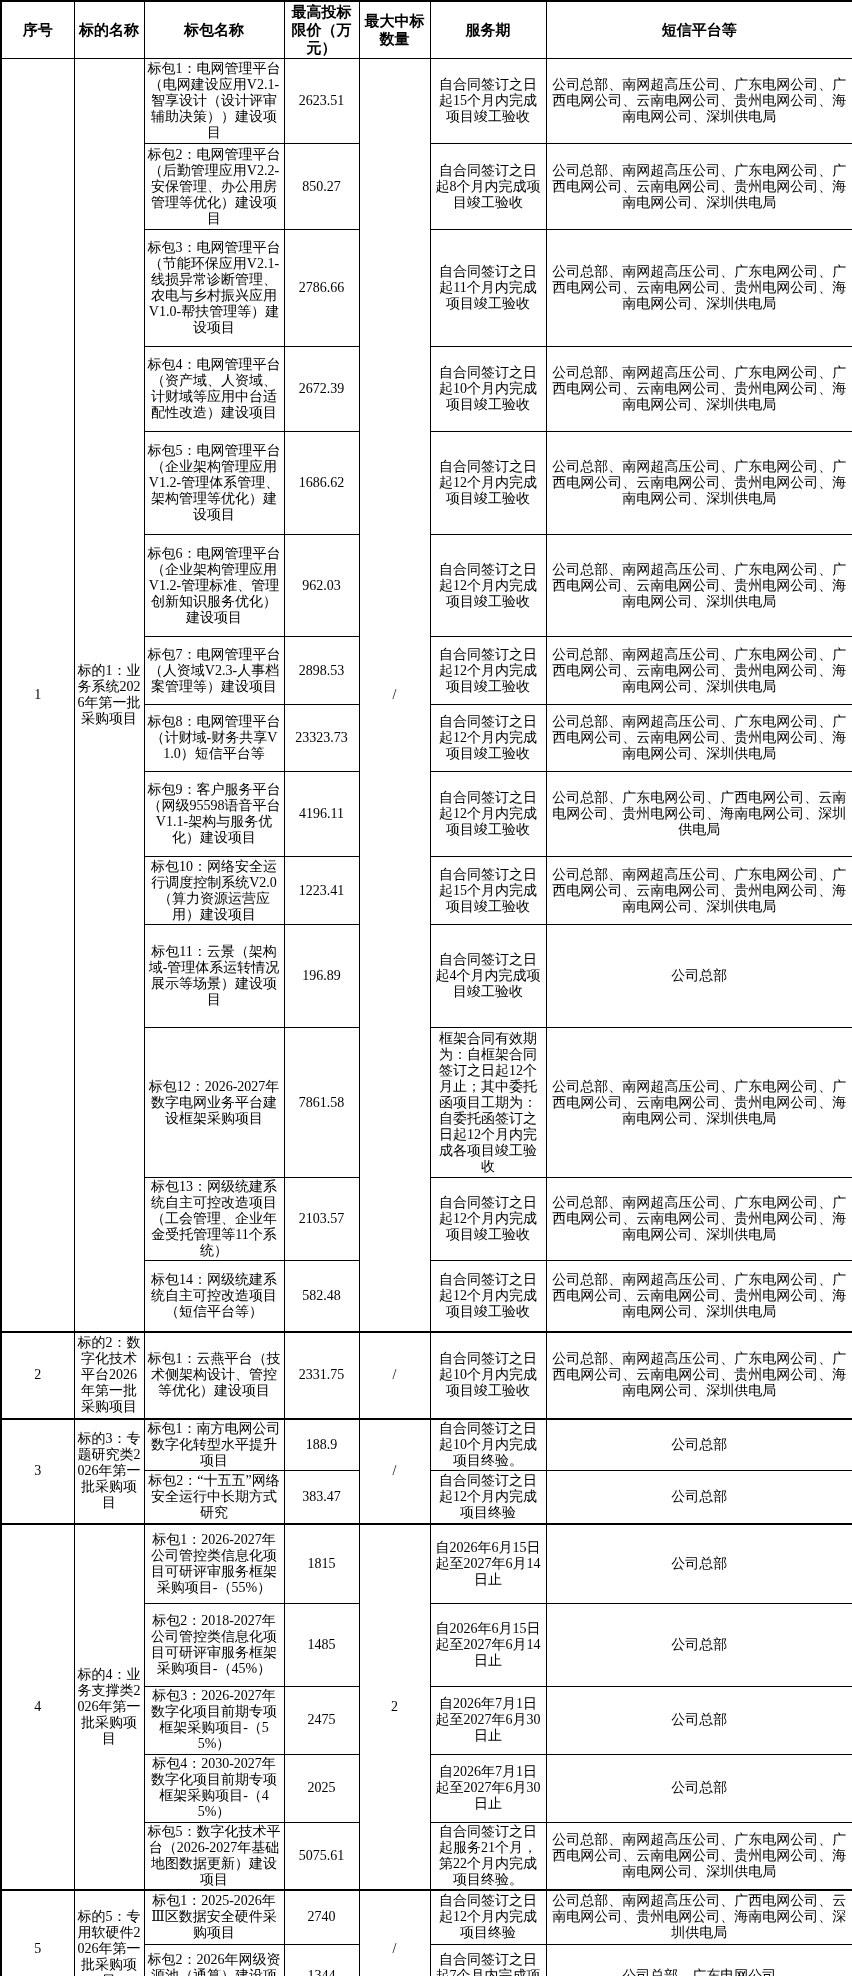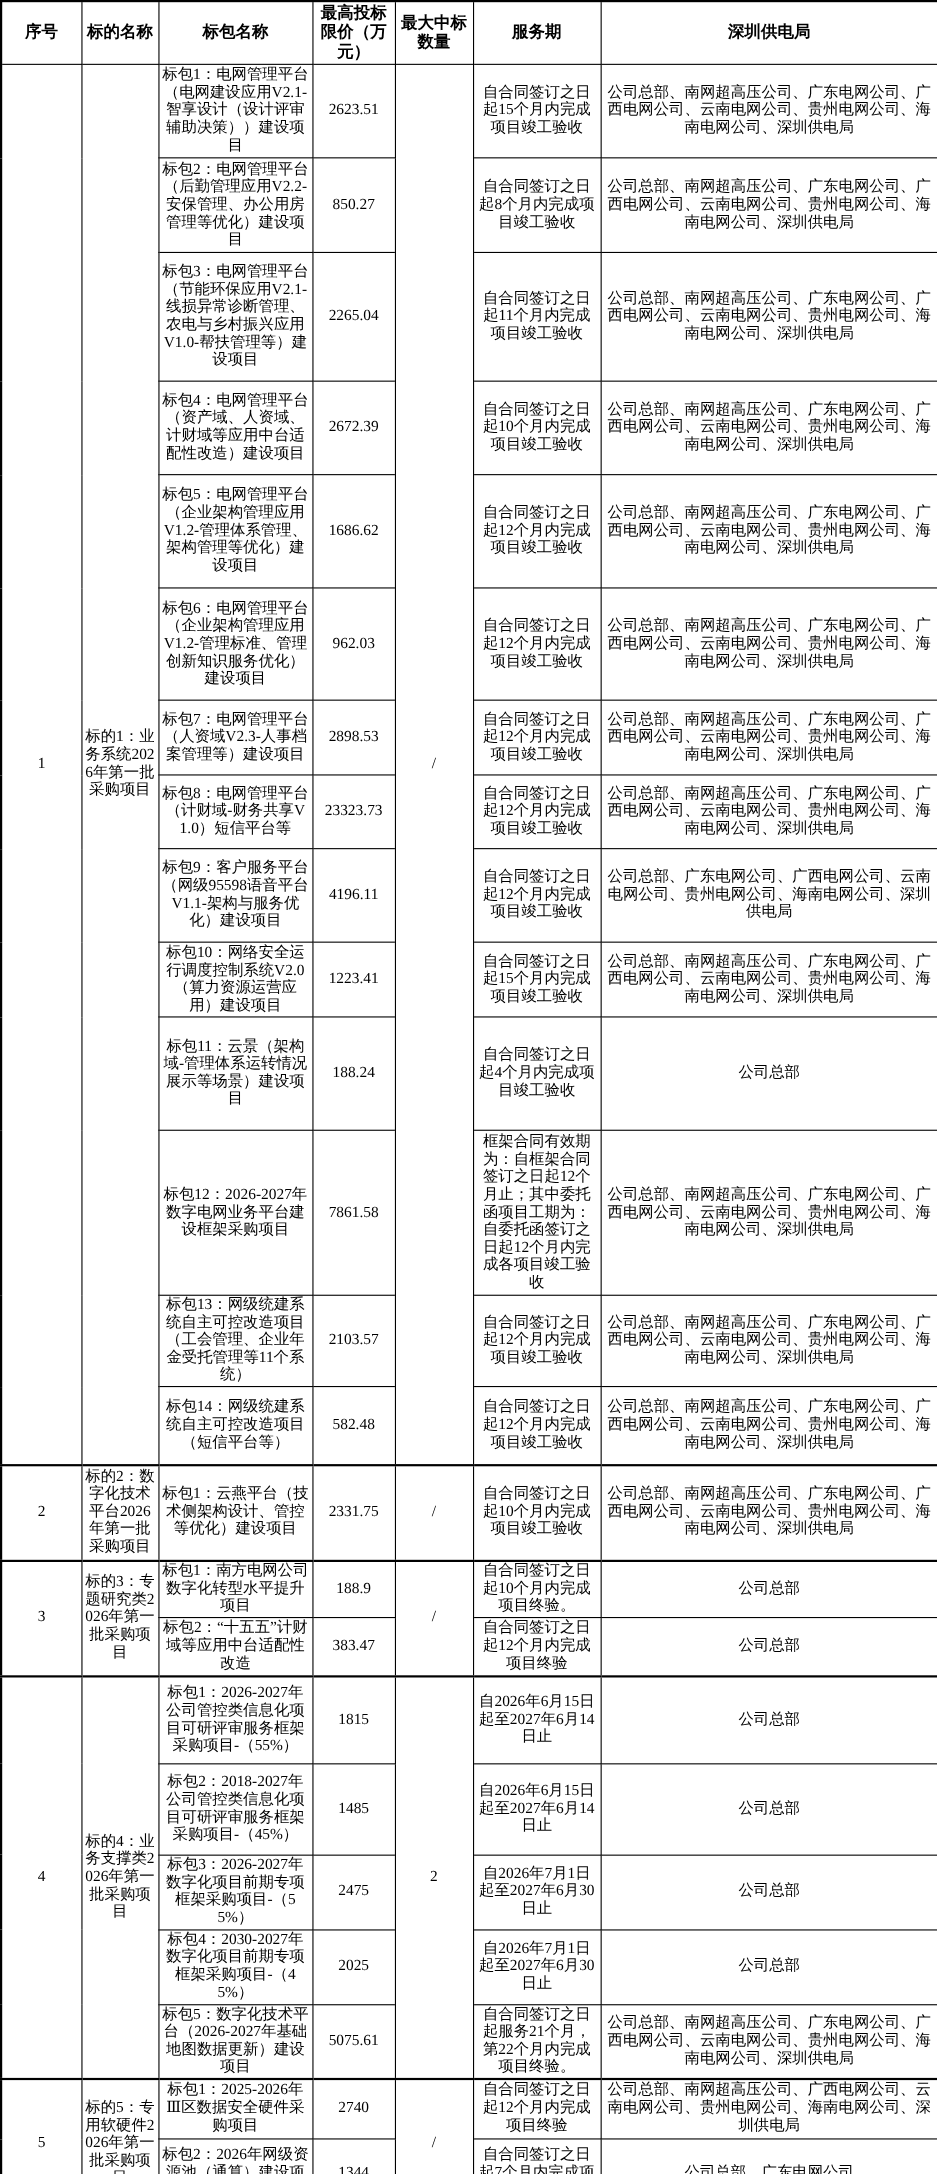--- a/index.html
+++ b/index.html
@@ -48,21 +48,21 @@
     <col style="width:307px">
   </colgroup>
   <thead>
     <tr>
       <th>序号</th>
       <th>标的名称</th>
       <th>标包名称</th>
       <th>最高投标限价（万元）</th>
       <th>最大中标数量</th>
       <th>服务期</th>
-      <th>深圳供电局</th>
+      <th>短信平台等</th>
     </tr>
   </thead>
   <tbody>
 
     <tr style="height:85px">
       <td rowspan="14">1</td>
       <td rowspan="14">标的1：业务系统2026年第一批采购项目</td>
       <td>标包1：电网管理平台（电网建设应用V2.1-智享设计（设计评审辅助决策））建设项目</td>
       <td class="num">2623.51</td>
       <td rowspan="14">/</td>
@@ -70,21 +70,21 @@
       <td>公司总部、南网超高压公司、广东电网公司、广西电网公司、云南电网公司、贵州电网公司、海南电网公司、深圳供电局</td>
     </tr>
     <tr style="height:86px">
       <td>标包2：电网管理平台（后勤管理应用V2.2-安保管理、办公用房管理等优化）建设项目</td>
       <td class="num">850.27</td>
       <td>自合同签订之日起8个月内完成项目竣工验收</td>
       <td>公司总部、南网超高压公司、广东电网公司、广西电网公司、云南电网公司、贵州电网公司、海南电网公司、深圳供电局</td>
     </tr>
     <tr style="height:117px">
       <td>标包3：电网管理平台（节能环保应用V2.1-线损异常诊断管理、农电与乡村振兴应用V1.0-帮扶管理等）建设项目</td>
-      <td class="num">2265.04</td>
+      <td class="num">2786.66</td>
       <td>自合同签订之日起11个月内完成项目竣工验收</td>
       <td>公司总部、南网超高压公司、广东电网公司、广西电网公司、云南电网公司、贵州电网公司、海南电网公司、深圳供电局</td>
     </tr>
     <tr style="height:85px">
       <td>标包4：电网管理平台（资产域、人资域、计财域等应用中台适配性改造）建设项目</td>
       <td class="num">2672.39</td>
       <td>自合同签订之日起10个月内完成项目竣工验收</td>
       <td>公司总部、南网超高压公司、广东电网公司、广西电网公司、云南电网公司、贵州电网公司、海南电网公司、深圳供电局</td>
     </tr>
     <tr style="height:103px">
@@ -118,21 +118,21 @@
       <td>公司总部、广东电网公司、广西电网公司、云南电网公司、贵州电网公司、海南电网公司、深圳供电局</td>
     </tr>
     <tr style="height:68px">
       <td>标包10：网络安全运行调度控制系统V2.0（算力资源运营应用）建设项目</td>
       <td class="num">1223.41</td>
       <td>自合同签订之日起15个月内完成项目竣工验收</td>
       <td>公司总部、南网超高压公司、广东电网公司、广西电网公司、云南电网公司、贵州电网公司、海南电网公司、深圳供电局</td>
     </tr>
     <tr style="height:103px">
       <td>标包11：云景（架构域-管理体系运转情况展示等场景）建设项目</td>
-      <td class="num">188.24</td>
+      <td class="num">196.89</td>
       <td>自合同签订之日起4个月内完成项目竣工验收</td>
       <td>公司总部</td>
     </tr>
     <tr style="height:150px">
       <td>标包12：2026-2027年数字电网业务平台建设框架采购项目</td>
       <td class="num">7861.58</td>
       <td>框架合同有效期为：自框架合同签订之日起12个月止；其中委托函项目工期为：自委托函签订之日起12个月内完成各项目竣工验收</td>
       <td>公司总部、南网超高压公司、广东电网公司、广西电网公司、云南电网公司、贵州电网公司、海南电网公司、深圳供电局</td>
     </tr>
     <tr style="height:80px">
@@ -161,21 +161,21 @@
     <tr class="group-start" style="height:51px">
       <td rowspan="2">3</td>
       <td rowspan="2">标的3：专题研究类2026年第一批采购项目</td>
       <td>标包1：南方电网公司数字化转型水平提升项目</td>
       <td class="num">188.9</td>
       <td rowspan="2">/</td>
       <td>自合同签订之日起10个月内完成项目终验。</td>
       <td>公司总部</td>
     </tr>
     <tr style="height:54px">
-      <td>标包2：“十五五”计财域等应用中台适配性改造</td>
+      <td>标包2：“十五五”网络安全运行中长期方式研究</td>
       <td class="num">383.47</td>
       <td>自合同签订之日起12个月内完成项目终验</td>
       <td>公司总部</td>
     </tr>
 
     <tr class="group-start" style="height:79px">
       <td rowspan="5">4</td>
       <td rowspan="5">标的4：业务支撑类2026年第一批采购项目</td>
       <td>标包1：2026-2027年公司管控类信息化项目可研评审服务框架采购项目-（55%）</td>
       <td class="num">1815</td>

